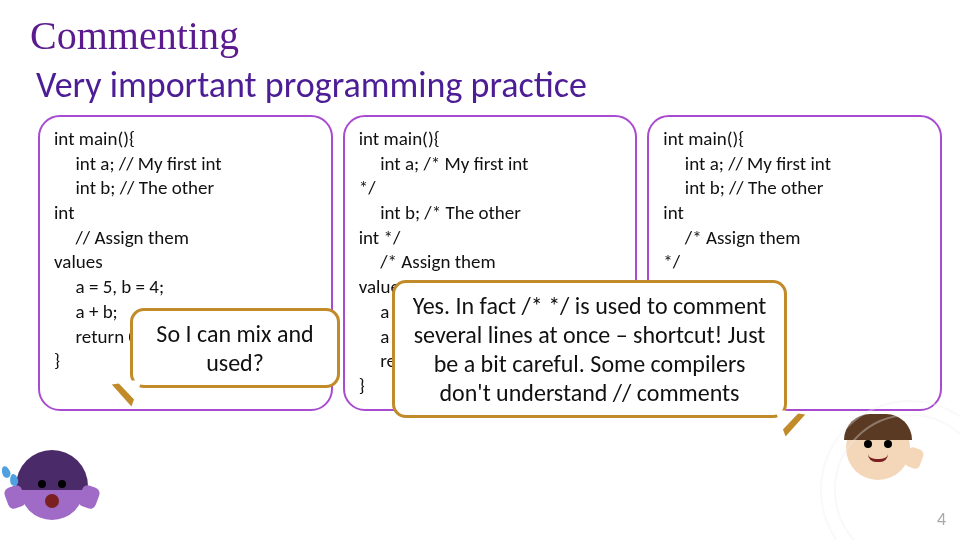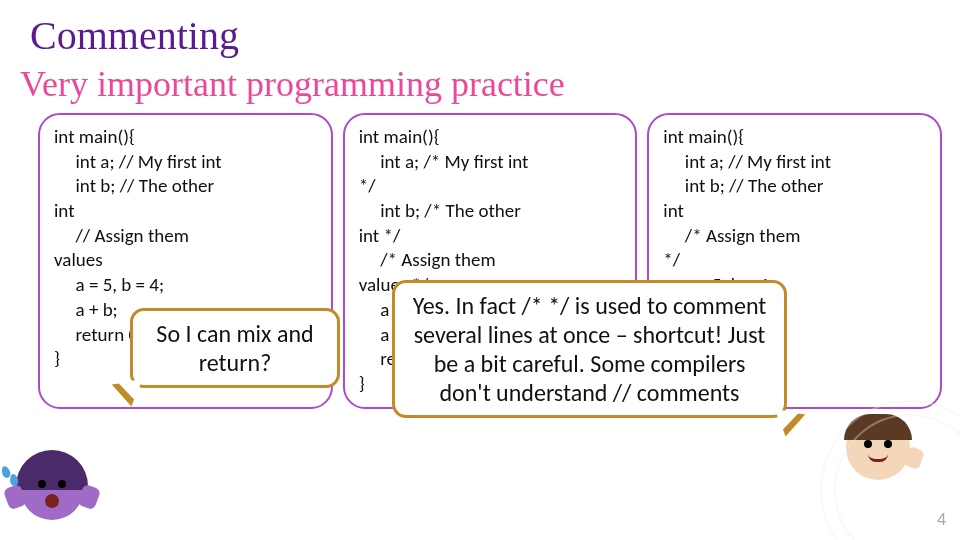--- a/index.html
+++ b/index.html
@@ -13,24 +13,23 @@
   }
   .title {
     font-family: Georgia, 'Times New Roman', serif;
     font-size: 40px;
     color: #5b1b8f;
     padding: 12px 0 0 30px;
     font-weight: normal;
   }
   .subtitle {
     font-size: 36px;
-    color: #ec4899;
-    padding: 4px 0 0 20px;
+    color: #4c1d95;
+    padding: 4px 0 0 36px;
     font-weight: normal;
-    font-family: Liberation Serif, serif;
   }
   .columns {
     display: flex;
     gap: 10px;
     padding: 8px 18px 0 38px;
   }
   .codebox {
     border: 2px solid #a94bd0;
     border-radius: 22px;
     padding: 10px 14px 10px 14px;
@@ -194,21 +193,21 @@
      int b; // The other
 int
      /* Assign them
 */
      a = 5, b = 4;
      a + b;
      return 0;
 }</div>
 </div>
 
-<div class="speech left">So I can mix and return?</div>
+<div class="speech left">So I can mix and used?</div>
 <div class="speech right">Yes. In fact /* */ is used to comment several lines at once – shortcut!
 Just be a bit careful. Some compilers don't understand // comments</div>
 
 <div class="avatar left-av">
   <div class="face leftface">
     <div class="hair"></div>
     <div class="eye l"></div>
       <div class="eye r"></div>
     <div class="mouth"></div>
     <div class="hand hl"></div>

